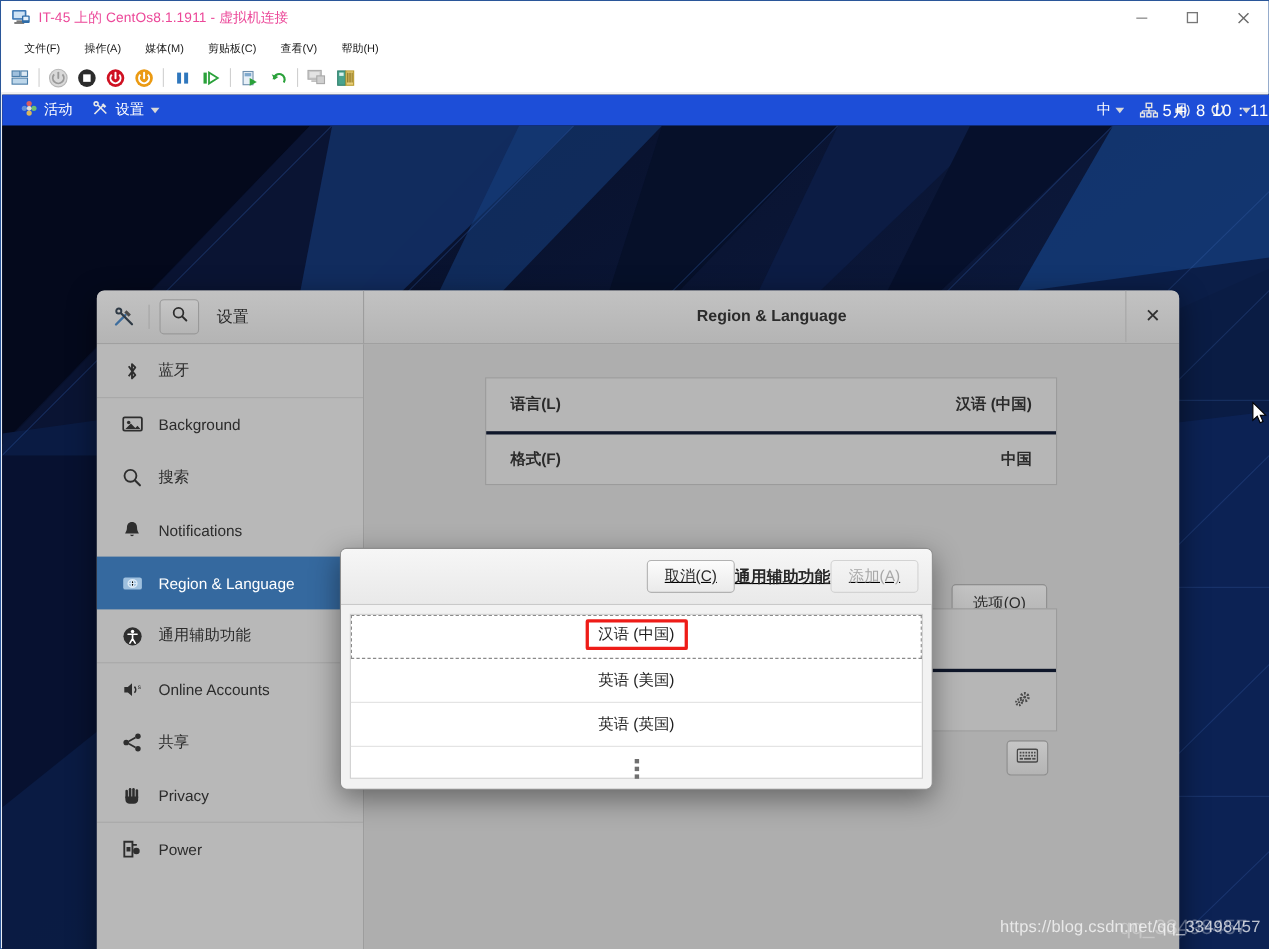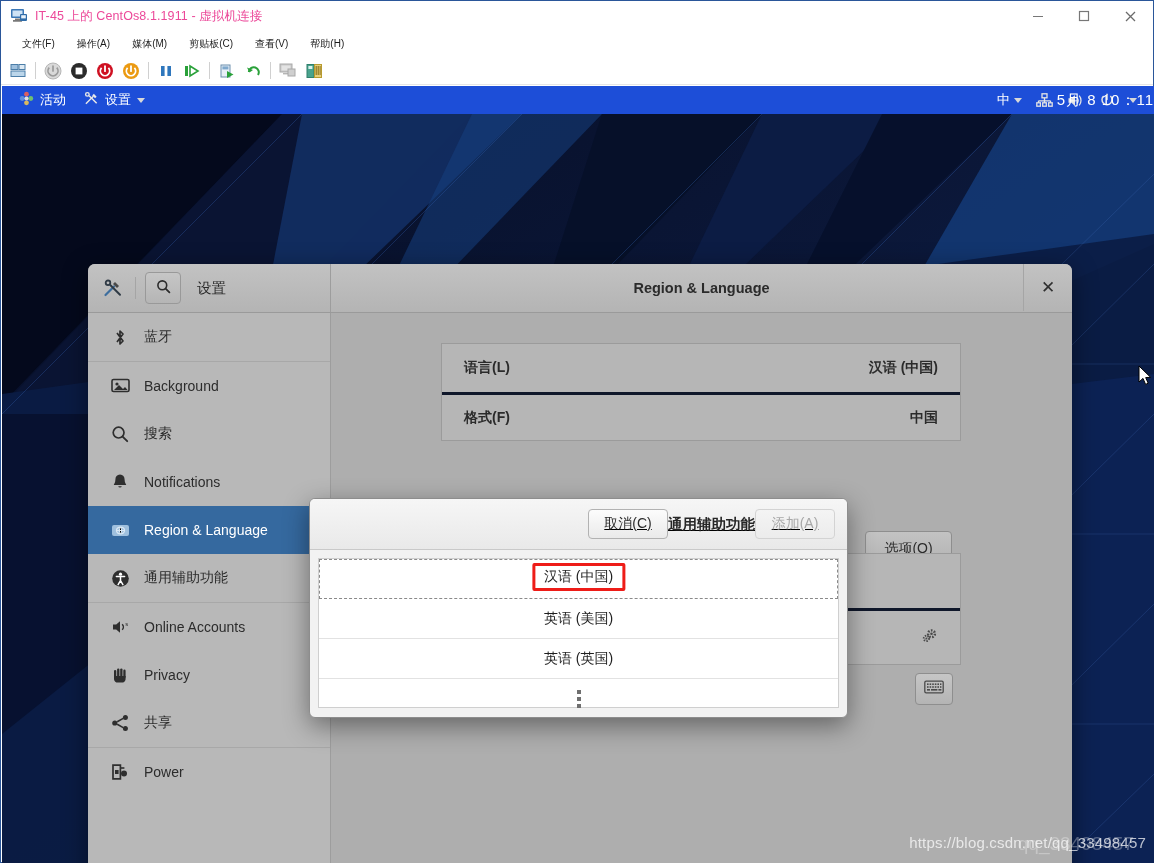--- a/index.html
+++ b/index.html
@@ -455,41 +455,41 @@
                   <path d="M2 5.5 h3.2 L9 2.2 v11.6 L5.2 10.5 H2 Z" fill="#2e2e2e"></path>
                   <path d="M11.2 5.2 a4 4 0 0 1 0 5.6" stroke="#2e2e2e" stroke-width="1.5" fill="none"></path>
                   <text x="14.2" y="7" font-size="6" fill="#2e2e2e" font-family="sans-serif">s</text>
                 </svg>
               </span>
               <span>Online Accounts</span>
             </div>
 
             <div class="side-item">
               <span class="si-ico">
+                <svg width="19" height="18" viewBox="0 0 19 18">
+                  <circle cx="14.4" cy="3.4" r="2.5" fill="#2e2e2e"></circle>
+                  <circle cx="14.4" cy="14.6" r="2.5" fill="#2e2e2e"></circle>
+                  <circle cx="3.8" cy="9" r="2.6" fill="#2e2e2e"></circle>
+                  <path d="M6.2 7.8 L12.2 4.4 M6.2 10.2 L12.2 13.6" stroke="#2e2e2e" stroke-width="1.6"></path>
+                </svg>
+              </span>
+              <span>共享</span>
+            </div>
+
+            <div class="side-item">
+              <span class="si-ico">
                 <svg width="17" height="18" viewBox="0 0 17 18">
                   <rect x="2" y="4" width="2.3" height="8" rx="1.1" fill="#2e2e2e"></rect>
                   <rect x="5.1" y="2.4" width="2.3" height="9.6" rx="1.1" fill="#2e2e2e"></rect>
                   <rect x="8.2" y="2.4" width="2.3" height="9.6" rx="1.1" fill="#2e2e2e"></rect>
                   <rect x="11.3" y="3.6" width="2.3" height="8.4" rx="1.1" fill="#2e2e2e"></rect>
                   <path d="M2 10 h11.6 v3.2 a4 4 0 0 1 -4 3.4 h-3.6 a4 4 0 0 1 -4 -3.4 Z" fill="#2e2e2e"></path>
                 </svg>
               </span>
               <span>Privacy</span>
-            </div>
-
-            <div class="side-item">
-              <span class="si-ico">
-                <svg width="19" height="18" viewBox="0 0 19 18">
-                  <circle cx="14.4" cy="3.4" r="2.5" fill="#2e2e2e"></circle>
-                  <circle cx="14.4" cy="14.6" r="2.5" fill="#2e2e2e"></circle>
-                  <circle cx="3.8" cy="9" r="2.6" fill="#2e2e2e"></circle>
-                  <path d="M6.2 7.8 L12.2 4.4 M6.2 10.2 L12.2 13.6" stroke="#2e2e2e" stroke-width="1.6"></path>
-                </svg>
-              </span>
-              <span>共享</span>
             </div>
             <div class="side-sep"></div>
 
 
             <div class="side-item">
               <span class="si-ico">
                 <svg width="18" height="18" viewBox="0 0 18 18">
                   <path d="M2 2.2 h7.4 v13.6 H2 Z" fill="none" stroke="#2e2e2e" stroke-width="1.7"></path>
                   <path d="M9.4 5 h4" stroke="#2e2e2e" stroke-width="1.6"></path>
                   <circle cx="13" cy="10.6" r="3" fill="#2e2e2e"></circle>

